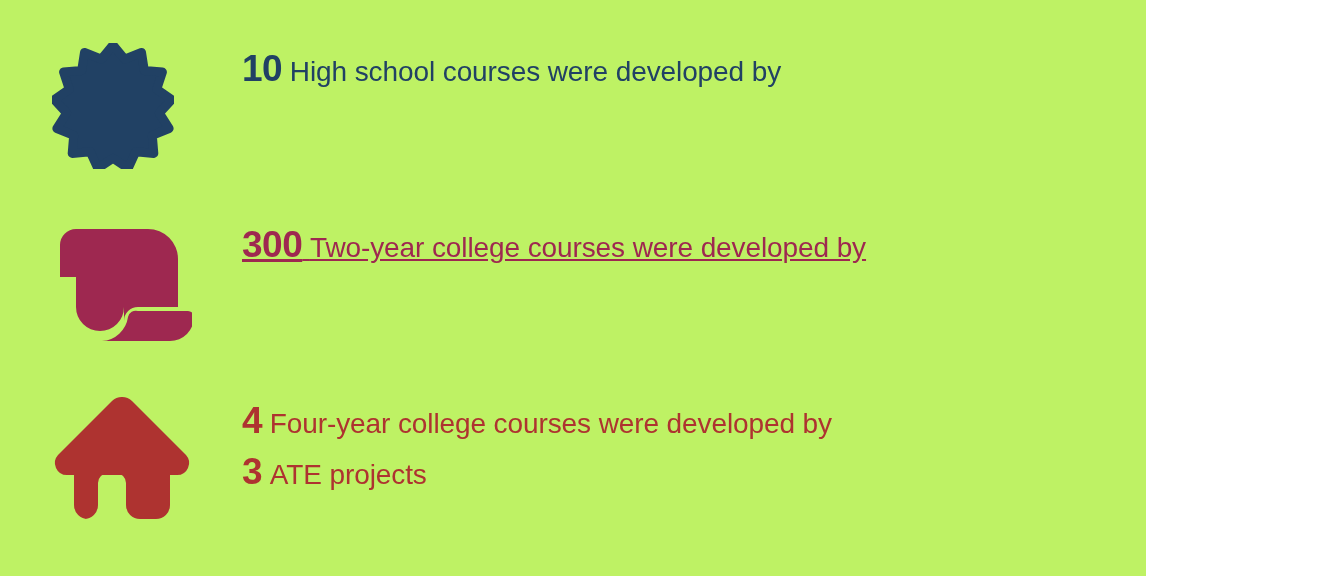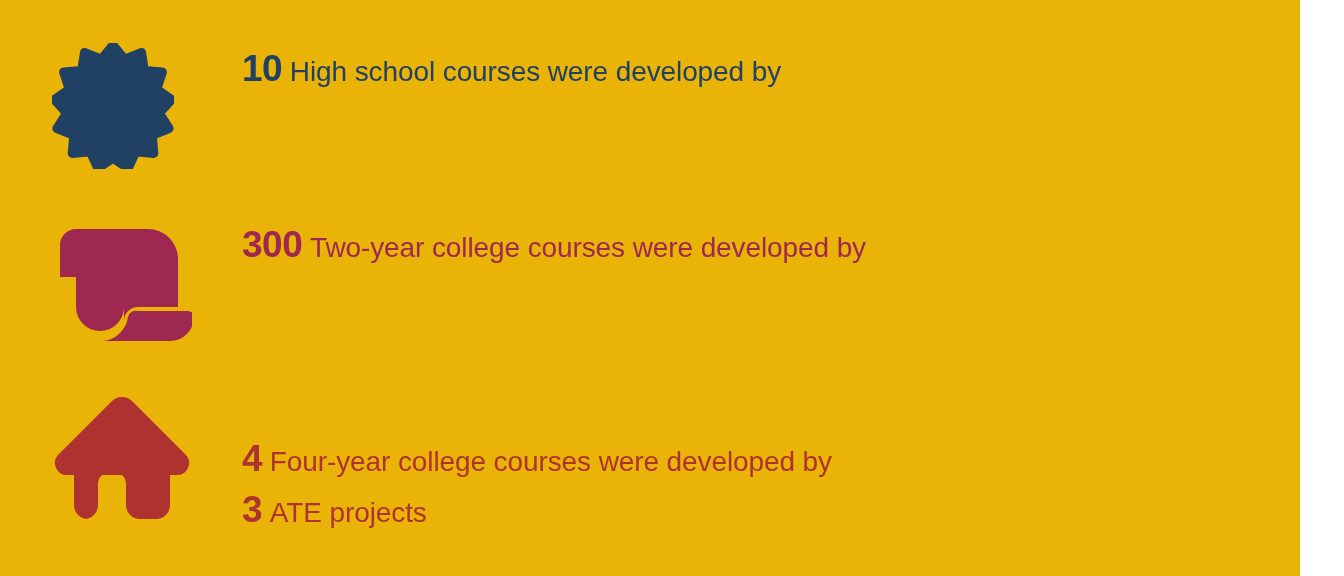--- a/index.html
+++ b/index.html
@@ -10,36 +10,36 @@
   body {
     width: 1344px;
     height: 576px;
     background: #ffffff;
     font-family: "Liberation Sans", sans-serif;
     overflow: hidden;
   }
 
   .infographic {
     position: relative;
-    width: 1300px;
+    width: 1146px;
     height: 576px;
-    background: #eab308;
+    background: #bef264;
   }
 
   .stat-row {
     position: absolute;
     left: 0;
     display: flex;
     align-items: flex-start;
     width: 1344px;
   }
 
   .stat-row-1 { top: 36px; }
   .stat-row-2 { top: 212px; }
-  .stat-row-3 { top: 388px; align-items: flex-end; }
+  .stat-row-3 { top: 388px; }
 
   .icon-cell {
     width: 242px;
     min-width: 242px;
     height: 140px;
     display: flex;
     align-items: center;
     justify-content: flex-start;
     padding-left: 52px;
     box-sizing: border-box;
@@ -77,21 +77,21 @@
     font-size: 28px;
     letter-spacing: -0.1px;
     vertical-align: baseline;
   }
 
   
   .theme-navy .stat-number,
   .theme-navy .stat-text { color: #214164; }
 
   .theme-crimson .stat-number,
-  .theme-crimson .stat-text { color: #9E2850; }
+  .theme-crimson .stat-text { color: #9E2850; text-decoration: underline; }
 
   .theme-brick .stat-number,
   .theme-brick .stat-text { color: #AE3330; }
 </style>
 </head>
 <body>
 
 <div class="infographic">
 
   <div class="stat-row stat-row-1 theme-navy">

